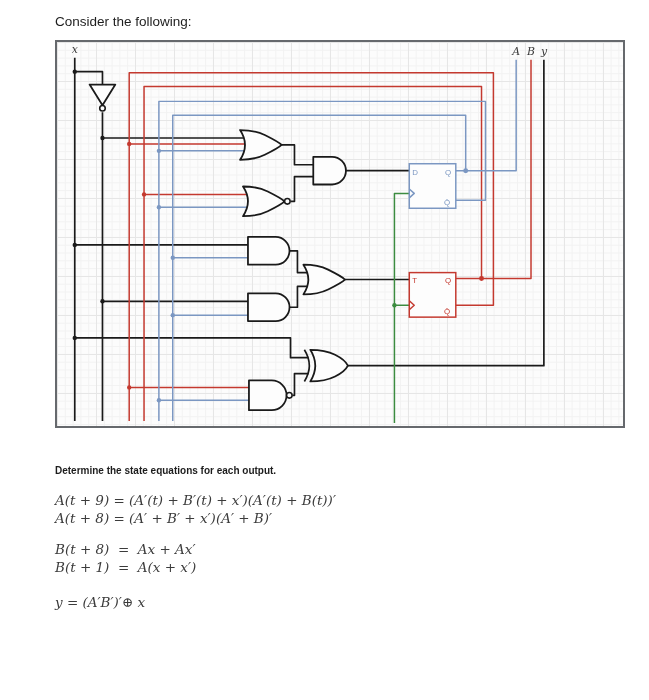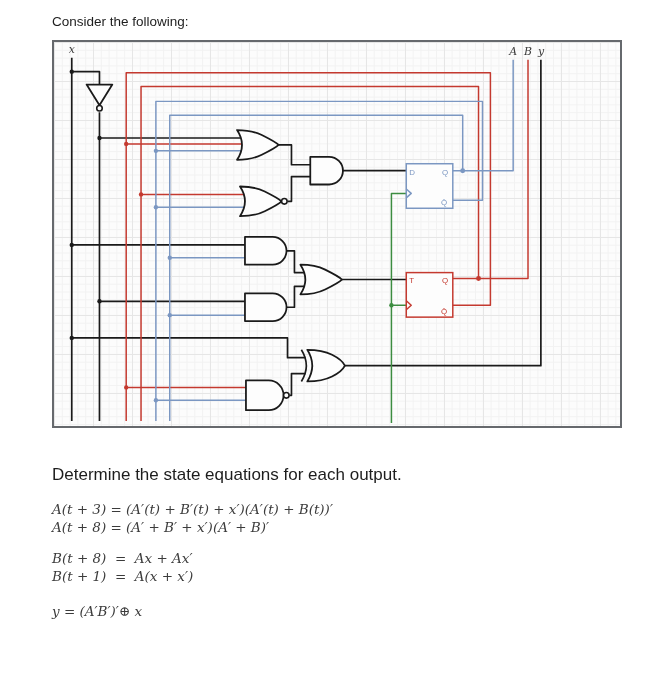--- a/index.html
+++ b/index.html
@@ -3,23 +3,23 @@
 <meta charset="utf-8">
 <style>
   html,body{margin:0;padding:0;background:#ffffff;}
   body{
     width:649px;height:700px;
     font-family:"Liberation Sans",sans-serif;
     color:#1d1d1d;
     position:relative;
     overflow:hidden;
   }
-  .page{padding:14px 0 0 40px;margin-left:12px;}
+  .page{padding:14px 0 0 55px;}
   .intro{font-size:13.5px;margin:0 0 11px 0;}
-  .prompt{font-size:17px;margin:37px 0 0 0;}
+  .prompt{font-size:10px;margin:37px 0 0 0;font-weight:bold;}
   .circuit-frame{
     width:566px;height:384px;
     border:2px solid #66696d;
     background-color:#fcfcfc;
     background-image:
       linear-gradient(#e6e6e6 1px, transparent 1px),
       linear-gradient(90deg,#e6e6e6 1px, transparent 1px),
       linear-gradient(#f2f2f2 1px, transparent 1px),
       linear-gradient(90deg,#f2f2f2 1px, transparent 1px);
     background-size:39px 39px,39px 39px,7.8px 7.8px,7.8px 7.8px;
@@ -173,21 +173,21 @@
       <text class="sig-label" x="14" y="11">x</text>
       <text class="sig-label" x="459" y="13">A</text>
       <text class="sig-label" x="474" y="13">B</text>
       <text class="sig-label" x="488" y="13">y</text>
     </svg>
   </div>
 
   <p class="prompt">Determine the state equations for each output.</p>
 
   <div class="eq-block first">
-    <div class="eq-line">A(t + 3) = (A′(t) + B′(t) + x′)(A′(t) + B(t))′</div>
+    <div class="eq-line">A(t + 9) = (A′(t) + B′(t) + x′)(A′(t) + B(t))′</div>
     <div class="eq-line">A(t + 8) = (A′ + B′ + x′)(A′ + B)′</div>
   </div>
 
   <div class="eq-block mid">
     <div class="eq-line">B(t + 8)  =  Ax + Ax′</div>
     <div class="eq-line">B(t + 1)  =  A(x + x′)</div>
   </div>
 
   <div class="eq-block last">
     <div class="eq-line">y = (A′B′)′⊕ x</div>

